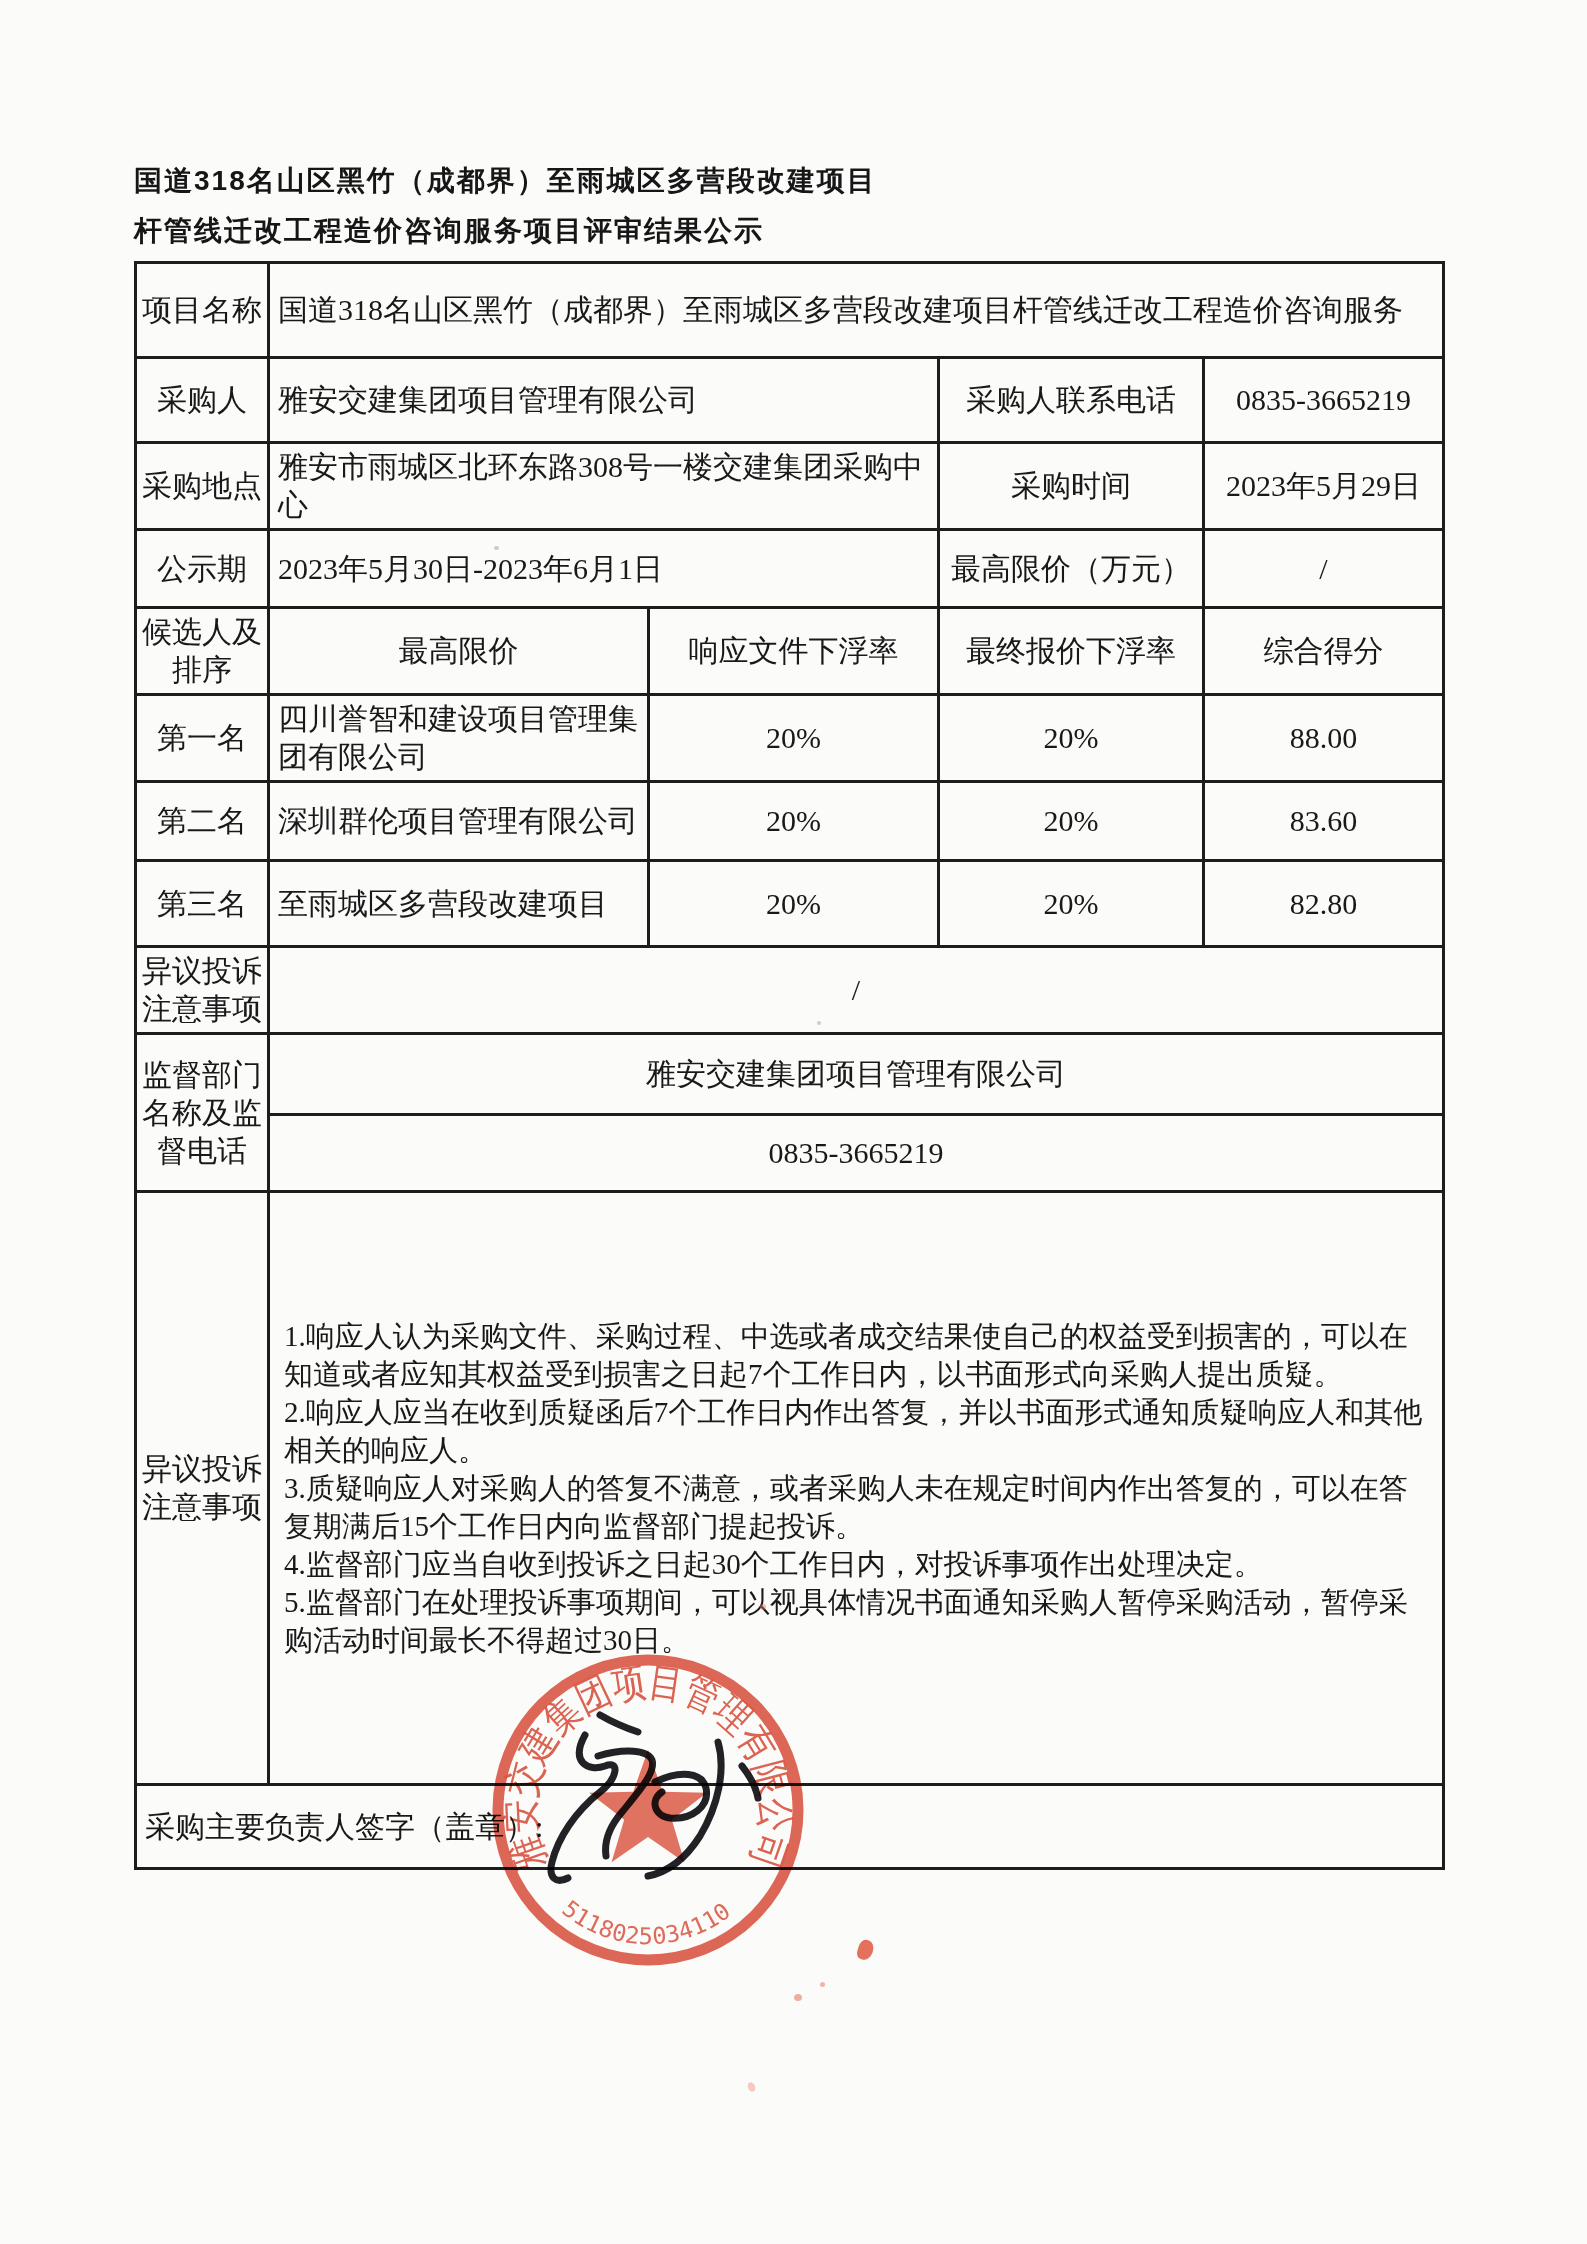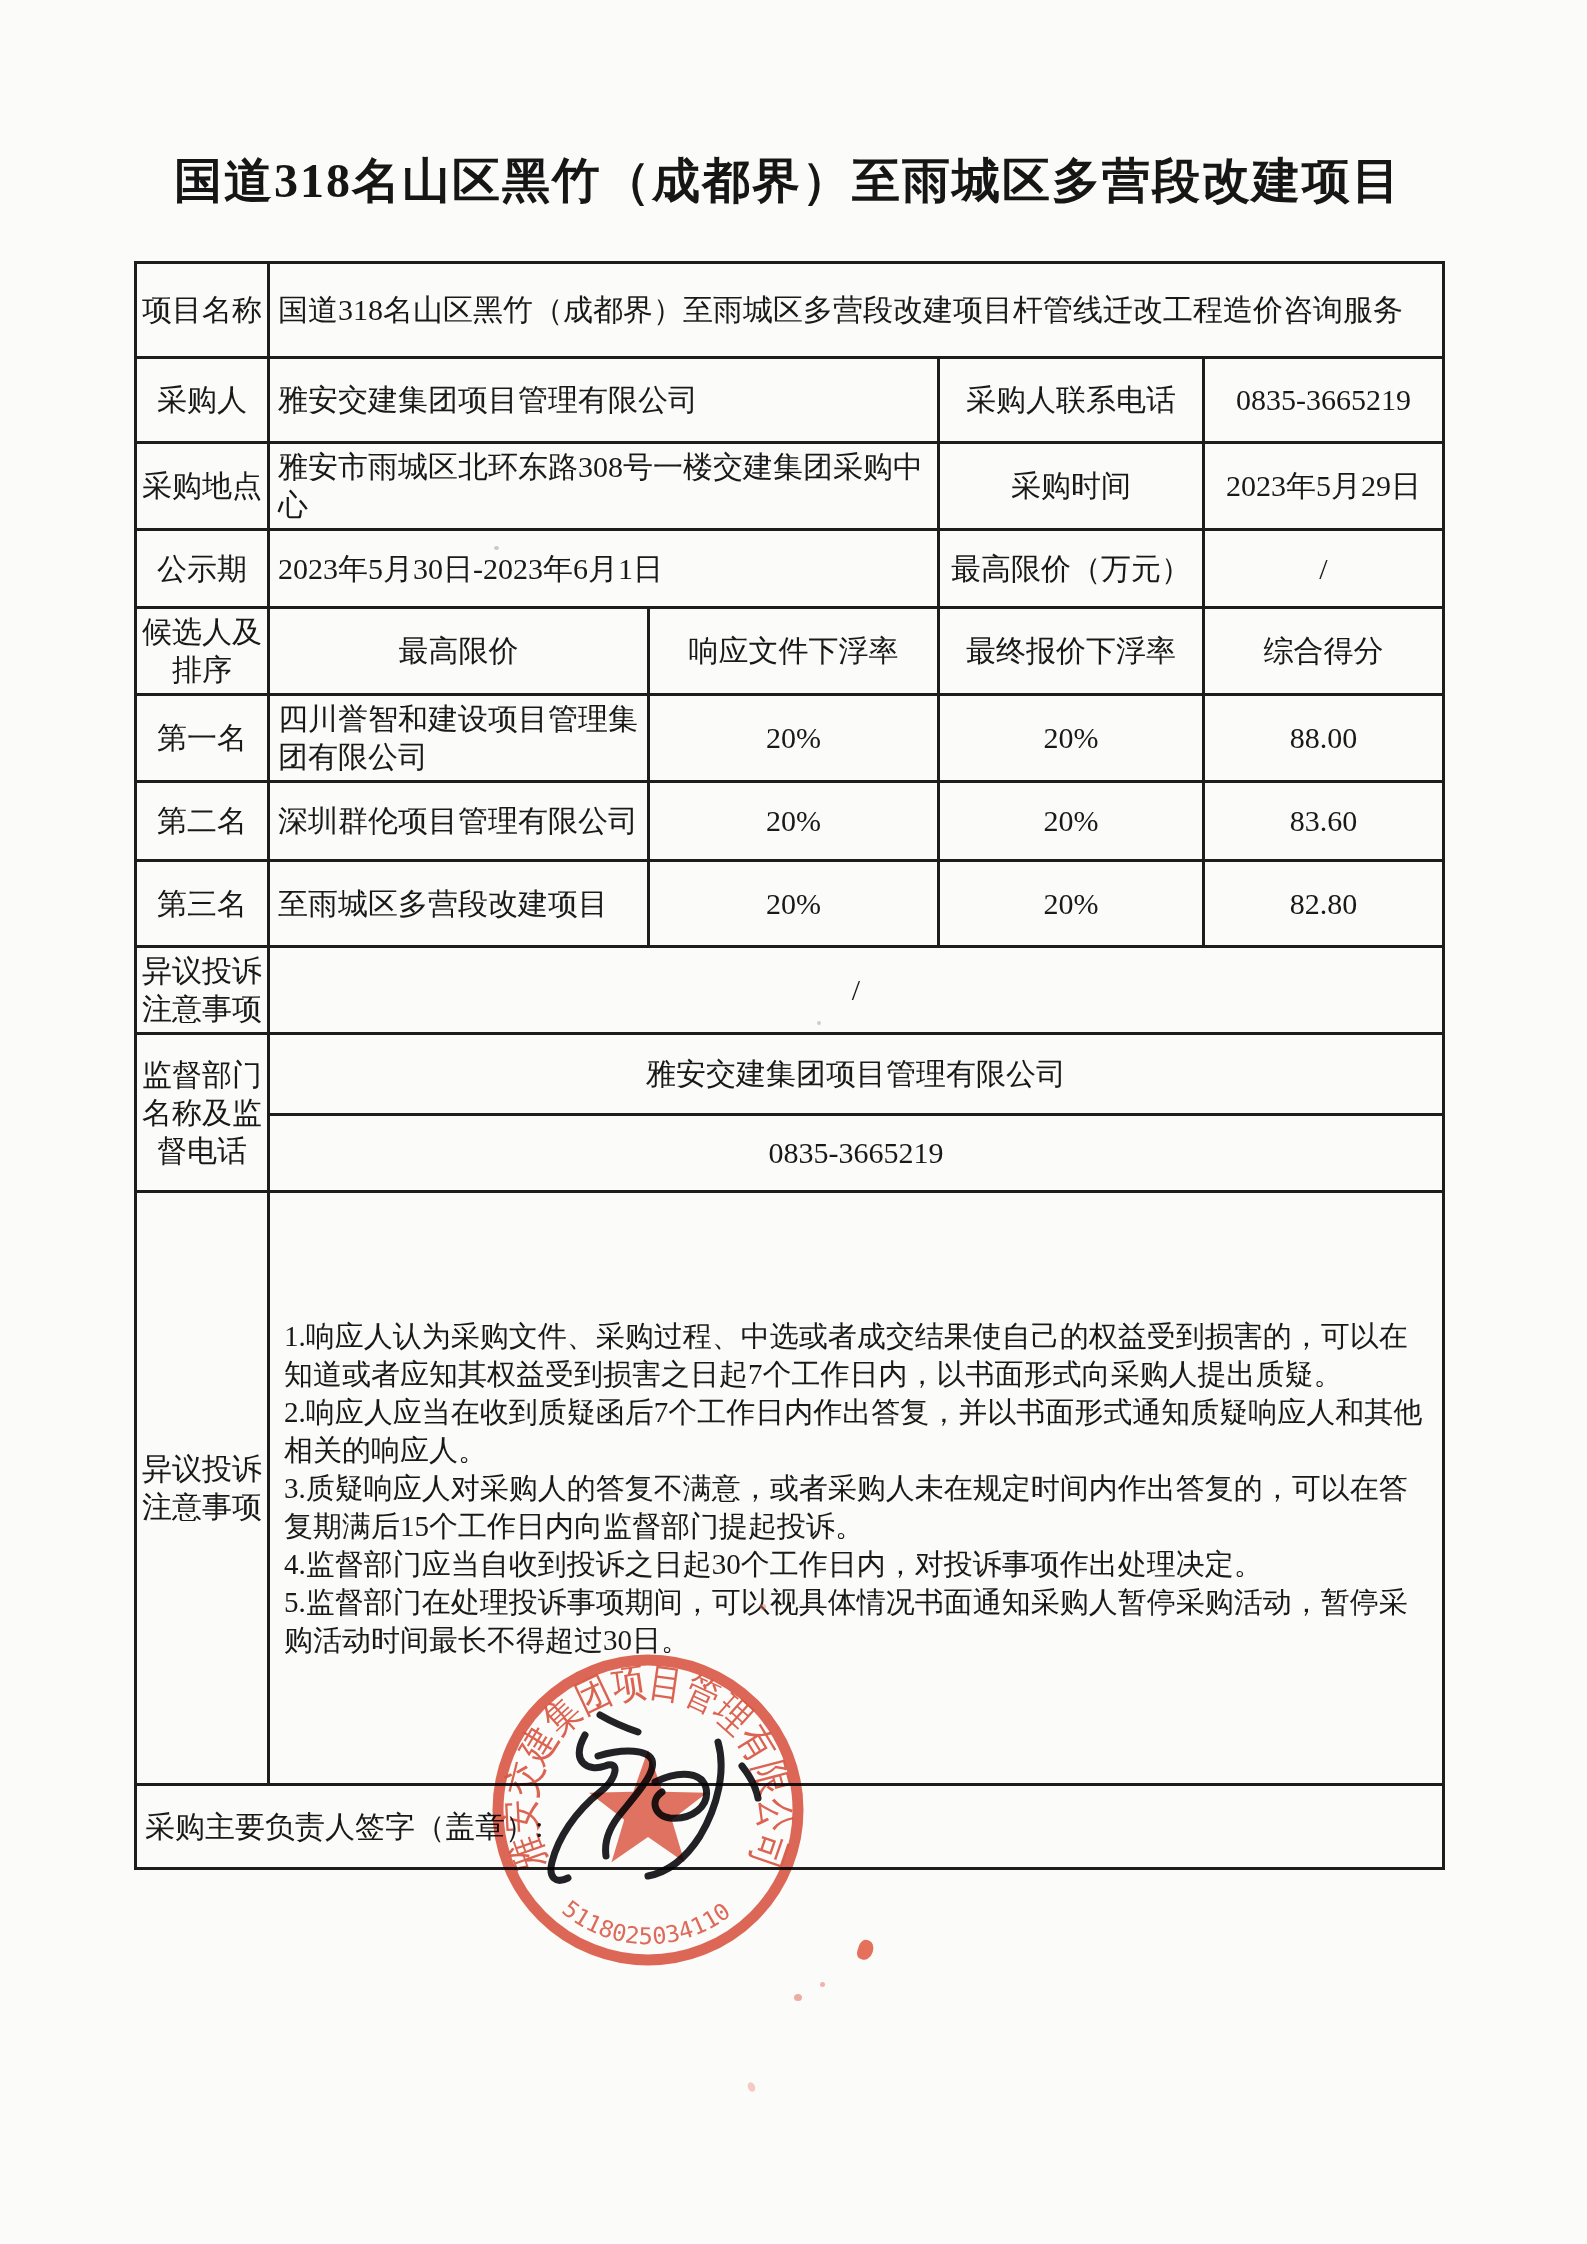--- a/index.html
+++ b/index.html
@@ -9,23 +9,23 @@
     position:relative;
     font-family:"Liberation Serif","DejaVu Serif",serif;
     color:#141414;
     overflow:hidden;
   }
   .page{position:absolute;inset:0;}
 
   
   .doc-title{
     position:absolute;top:156px;left:134px;width:1308px;
-    text-align:center;
-    font-family:Liberation Serif, serif;
-    font-weight:bold;font-size:48px;line-height:50px;
+    text-align:left;
+    font-family:Liberation Sans, sans-serif;
+    font-weight:bold;font-size:28px;line-height:50px;
     letter-spacing:2px;color:#161616;
   }
 
   
   table.doc{
     position:absolute;left:134px;top:261px;width:1308px;
     border-collapse:collapse;table-layout:fixed;
     background:transparent;
   }
   table.doc td{
@@ -62,20 +62,21 @@
   .speck.g1{left:494px;top:546px;width:5px;height:4px;background:#9a9a9a;opacity:.5;}
   .speck.g2{left:817px;top:1021px;width:4px;height:4px;background:#a0a0a0;opacity:.5;}
 </style>
 </head>
 <body>
 
 <div class="page">
 
   <div class="doc-title">
     <div>国道318名山区黑竹（成都界）至雨城区多营段改建项目</div>
+    <div>杆管线迁改工程造价咨询服务项目评审结果公示</div>
   </div>
 
   <table class="doc">
     <colgroup>
       <col style="width:133px">
         <col style="width:380px">
         <col style="width:290px">
         <col style="width:265px">
         <col style="width:240px">
     </colgroup>

